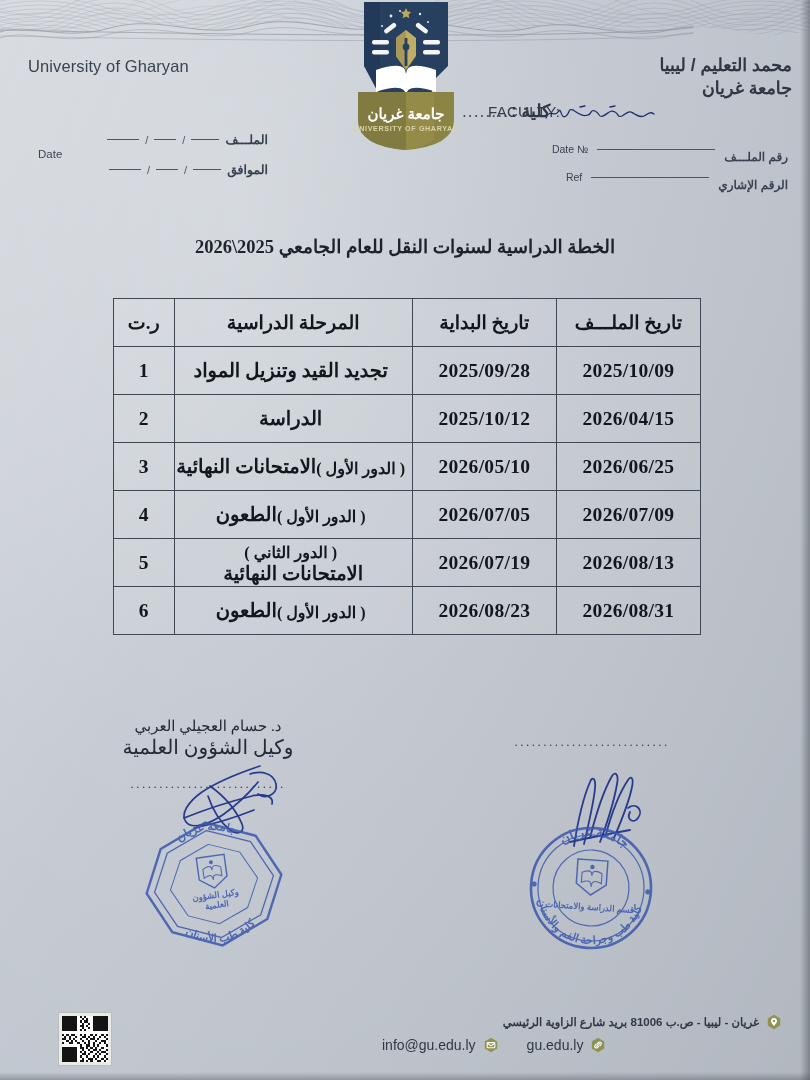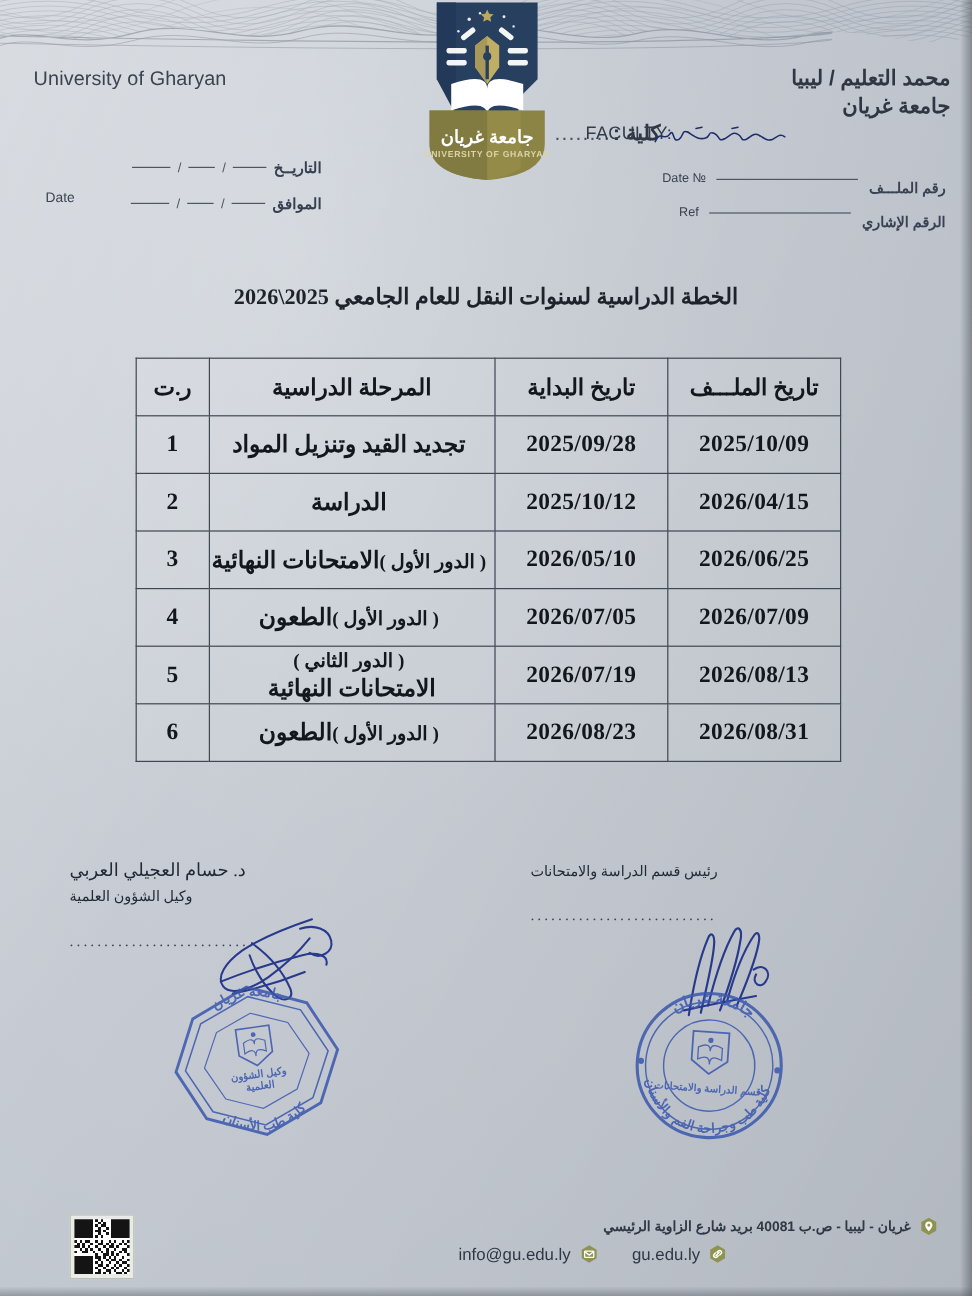--- a/index.html
+++ b/index.html
@@ -49,21 +49,21 @@
     position:absolute;left:26px;bottom:0px;
     font-size:15px;font-weight:normal;color:#333c49;letter-spacing:.3px;direction:ltr;
   }
   .fac-hand{
     position:absolute;left:78px;bottom:-1px;width:120px;height:20px;
   }
 
   
   .dateblock{position:absolute;left:30px;top:78px;width:250px;height:64px;direction:rtl;}
   .dateblock .dlbl{
-    position:absolute;left:8px;top:29px;direction:ltr;color:#3c4552;font-size:11.5px;
+    position:absolute;left:8px;top:18px;direction:ltr;color:#3c4552;font-size:11.5px;
   }
   .drow{position:absolute;right:12px;display:flex;align-items:center;gap:3px;direction:rtl;}
   .drow .nm{color:#374050;font-size:12.5px;font-weight:bold;white-space:nowrap;}
   .ln{display:inline-block;height:1px;background:#4d5663;vertical-align:middle;}
   .sl{color:#4d5663;font-size:11px;}
 
   
   .fileblock{position:absolute;right:22px;top:82px;width:260px;height:60px;}
   .frow{position:absolute;right:0;display:flex;align-items:center;gap:4px;direction:rtl;white-space:nowrap;}
   .frow .nm{color:#394252;font-size:12px;font-weight:bold;margin-top:16px;}
@@ -95,24 +95,24 @@
   table.plan td{font-size:19.5px;font-weight:bold;}
   .c-idx{width:60px;}
   .c-stage{width:240px;}
   .c-start{width:144px;}
   .c-end{width:144px;}
   td.num{font-family:"Liberation Serif", serif;letter-spacing:.3px;}
   .stage-txt{display:inline-block;}
   .stage-sub{font-size:16px;font-weight:bold;vertical-align:middle;padding-right:5px;}
 
   
-  .sig{position:absolute;top:716px;width:300px;text-align:left;direction:rtl;
+  .sig{position:absolute;top:716px;width:300px;text-align:center;direction:rtl;
        color:#222a35;font-family:"Liberation Serif", serif;}
   .sig .nm{font-size:15px;line-height:21px;}
-  .sig .rl{font-size:12px;line-height:21px;}
+  .sig .rl{font-size:20px;line-height:21px;}
   .sig-right{right:68px;}
   .sig-left{left:58px;}
   .dots{margin-top:18px;color:#3a434f;font-size:13px;letter-spacing:2.5px;}
   .scribble{position:absolute;width:200px;height:90px;}
 
   
   .stamp{position:absolute;opacity:.85;}
 
   
   .qr{position:absolute;left:58px;top:1012px;width:54px;height:54px;background:#e9ebe6;
@@ -237,21 +237,21 @@
                 <path d="M70,3 L75,2"></path>
             </g>
           </svg>
         </span>
       </div>
     </div>
 
     <div class="dateblock">
       <span class="dlbl">Date</span>
       <div class="drow" style="top:2px;">
-        <span class="nm">التاريــخ</span>
+        <span class="nm">الملـــف</span>
         <span class="ln" style="width:28px;margin:0 3px;"></span>
         <span class="sl">/</span>
         <span class="ln" style="width:22px;margin:0 3px;"></span>
         <span class="sl">/</span>
         <span class="ln" style="width:32px;margin:0 3px;"></span>
       </div>
       <div class="drow" style="top:32px;">
         <span class="nm">الموافق</span>
         <span class="ln" style="width:28px;margin:0 3px;"></span>
         <span class="sl">/</span>
@@ -334,21 +334,20 @@
           <td>
             <span class="stage-sub">( الدور الأول )</span><span class="stage-txt">الطعون</span>
           </td>
           <td class="num">6</td>
         </tr>
       </tbody>
     </table>
   </div>
 
   <div class="sig sig-right">
-    <div class="rl">رئيس قسم الدراسة والامتحانات</div>
     <div class="dots">...........................</div>
   </div>
   <div class="scribble" style="left:540px;top:768px;">
     <svg width="200" height="90" viewBox="0 0 200 90">
       <g fill="none" stroke="#283a8c" stroke-width="1.8" stroke-linecap="round">
         <path d="M34,78 C38,52 44,28 50,14 C52,8 56,10 55,20 C54,34 48,58 44,76"></path>
         <path d="M50,70 C56,46 64,22 72,8 C75,3 79,6 77,16 C74,34 66,58 60,74"></path>
         <path d="M66,66 C72,44 80,24 88,12 C91,7 94,10 92,19 C89,34 80,56 74,70"></path>
         <path d="M30,74 C48,70 68,66 90,62"></path>
         <path d="M88,40 C96,34 104,42 98,50 C94,56 86,52 90,44"></path>
@@ -538,21 +537,21 @@
   <div class="footer">
     <div class="f1">
       <span class="hexicon">
         <svg width="16" height="16" viewBox="0 0 16 16">
           <path d="M8,0.8 L14.2,4.4 L14.2,11.6 L8,15.2 L1.8,11.6 L1.8,4.4 Z" fill="#8f9350"></path>
           <path d="M8,4 C6.3,4 5,5.3 5,7 C5,9.2 8,12 8,12 C8,12 11,9.2 11,7 C11,5.3 9.7,4 8,4 Z
                    M8,8.2 C7.3,8.2 6.8,7.7 6.8,7 C6.8,6.3 7.3,5.8 8,5.8 C8.7,5.8 9.2,6.3 9.2,7
                    C9.2,7.7 8.7,8.2 8,8.2 Z" fill="#ffffff"></path>
         </svg>
       </span>
-      <span>غريان - ليبيا - ص.ب 40081 بريد شارع الزاوية الرئيسي</span>
+      <span>غريان - ليبيا - ص.ب 81006 بريد شارع الزاوية الرئيسي</span>
     </div>
     <div class="f2">
       <span class="pair">
         <span>info@gu.edu.ly</span>
         <span class="hexicon">
           <svg width="16" height="16" viewBox="0 0 16 16">
             <path d="M8,0.8 L14.2,4.4 L14.2,11.6 L8,15.2 L1.8,11.6 L1.8,4.4 Z" fill="#8f9350"></path>
             <rect x="4.2" y="5.6" width="7.6" height="5.2" rx="0.6" fill="none" stroke="#ffffff" stroke-width="1.1"></rect>
             <path d="M4.4,6.2 L8,8.9 L11.6,6.2" fill="none" stroke="#ffffff" stroke-width="1.1"></path>
           </svg>

